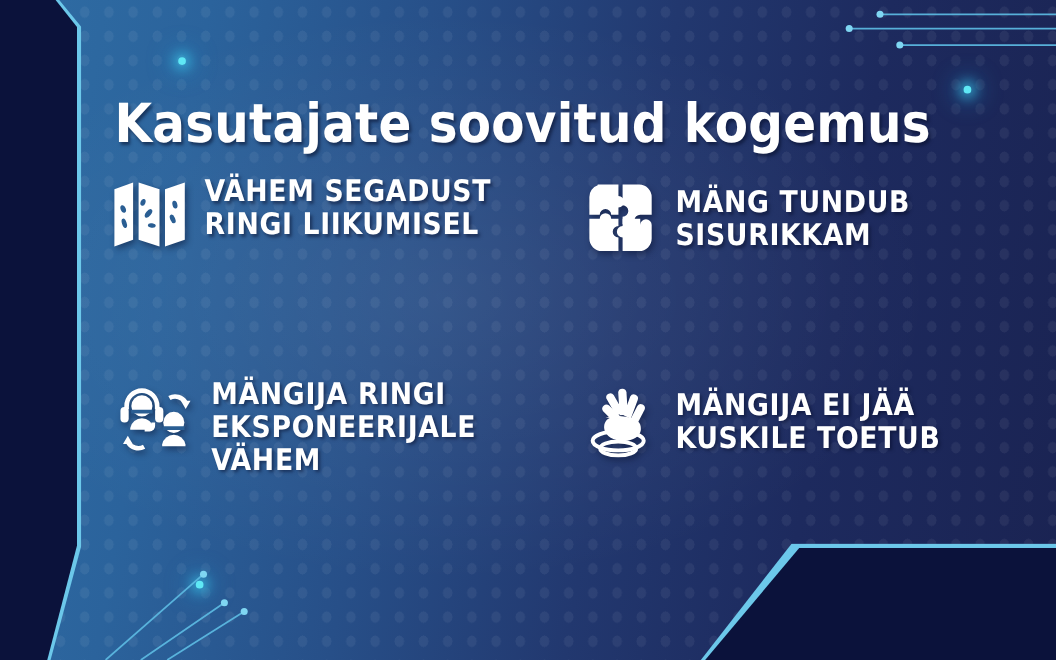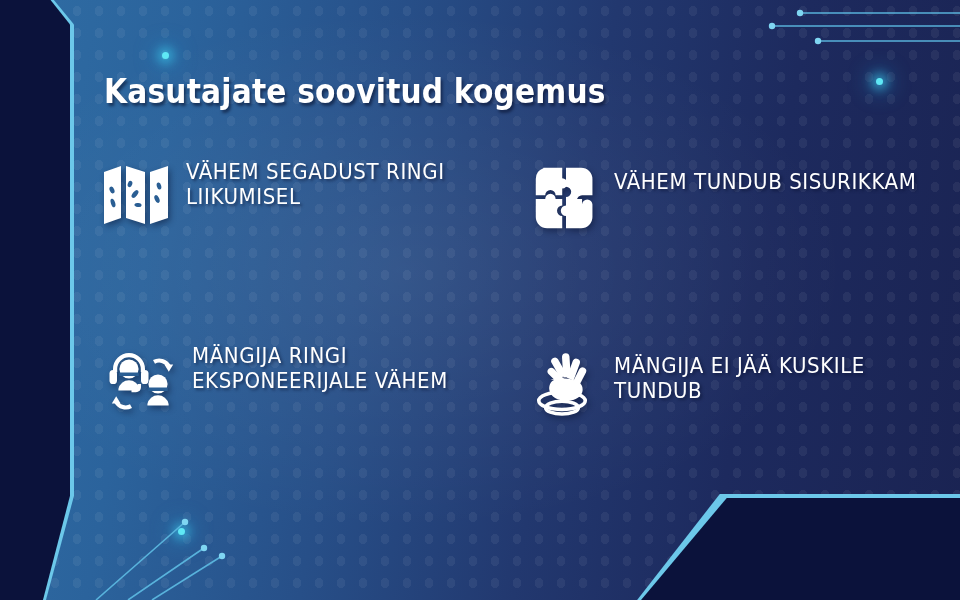--- a/index.html
+++ b/index.html
@@ -95,22 +95,22 @@
   
   .content {
     position: absolute;
     inset: 0;
     z-index: 5;
   }
 
   .title {
     position: absolute;
     left: 104px;
-    top: 72px;
-    font-size: 33px;
+    top: 84px;
+    font-size: 49px;
     font-weight: bold;
     color: #ffffff;
     letter-spacing: 0.2px;
     font-family: "DejaVu Sans", sans-serif;
     font-stretch: semi-condensed;
     text-shadow: 2px 3px 3px rgba(5,12,40,0.55);
     white-space: nowrap;
   }
 
   .grid {
@@ -136,23 +136,23 @@
     flex: 0 0 auto;
     width: 72px;
     height: 72px;
     filter: drop-shadow(2px 3px 3px rgba(5,12,40,0.45));
   }
   .item-2 .icon { width: 68px; height: 68px; }
   .item-4 .icon { width: 76px; height: 76px; }
 
   .item-label {
     color: #ffffff;
-    font-size: 22px;
+    font-size: 27px;
     line-height: 1.12;
-    font-weight: normal;
+    font-weight: bold;
     letter-spacing: 0.6px;
     font-family: "DejaVu Sans", sans-serif;
     font-stretch: semi-condensed;
     text-shadow: 2px 2px 3px rgba(5,12,40,0.5);
     padding-top: 2px;
   }
   .item-2 .item-label,
   .item-4 .item-label { padding-top: 6px; }
 </style>
 </head>
@@ -223,21 +223,21 @@
 
       <div class="item item-2">
         <svg class="icon" viewBox="0 0 72 72">
           <g fill="#ffffff">
             <path d="M12 4 h20 v11 a5.5 5.5 0 1 1 0 11 v7 h-7 a5.5 5.5 0 1 0 -11 0 h-10 V16 a12 12 0 0 1 8 -11.4 Z"></path>
             <path d="M36 4 h16 a12 12 0 0 1 12 12 v17 h-11 a5.5 5.5 0 1 0 0 11 v-2 h-17 v-7 a5.5 5.5 0 1 0 0 -11 Z"></path>
             <path d="M4 37 h10 a5.5 5.5 0 1 1 11 0 h7 v7 a5.5 5.5 0 1 0 0 11 v13 H16 A12 12 0 0 1 4 56 Z"></path>
             <path d="M36 37 h17 v6 a5.5 5.5 0 1 1 11 0 v13 a12 12 0 0 1 -12 12 H36 V55 a5.5 5.5 0 1 1 0 -11 Z"></path>
           </g>
         </svg>
-        <div class="item-label">VÄHEM TUNDUB SISURIKKAM</div>
+        <div class="item-label">MÄNG TUNDUB SISURIKKAM</div>
       </div>
 
       <div class="item item-3">
         <svg class="icon" viewBox="0 0 72 72">
           <g fill="#ffffff">
             <path d="M7 30 v-3 a16 16 0 0 1 32 0 v3 h-4.2 v-3 a11.8 11.8 0 0 0 -23.6 0 v3 Z"></path>
             <rect x="3.5" y="28" width="7.5" height="14" rx="3.6"></rect>
             <rect x="35" y="28" width="7.5" height="14" rx="3.6"></rect>
             <path d="M35 42 v3.2 a5 5 0 0 1 -5 5 h-4.5 v-3.6 H30 a1.6 1.6 0 0 0 1.6 -1.6 V42 Z"></path>
             <circle cx="23" cy="27" r="9.6"></circle>
@@ -263,18 +263,18 @@
             <path d="M45.5 12 a3.6 3.6 0 0 1 6.8 2.2 L48 31 l-6.6 -2.3 Z" transform="rotate(6 48 20)"></path>
             <path d="M52.5 20 a3.5 3.5 0 0 1 6.2 3.2 l-7.6 14.6 l-6.1 -3.3 Z"></path>
             <path d="M23 24.5 a3.6 3.6 0 0 1 5.2 -4.9 l10.8 10.6 l-5 5.2 Z"></path>
             <path d="M25 30 c7 -2 17 -2 24 1 c5 1.6 7 5.2 6.5 9.6 c-0.6 5.4 -6.4 9.4 -14.6 9.4 c-9.2 0 -15.6 -4 -16.8 -9.8 c-0.8 -4.2 0.6 -8.4 4.9 -10.2 Z"></path>
           </g>
           <g fill="none" stroke="#ffffff" stroke-width="3.4">
             <ellipse cx="36" cy="50" rx="22" ry="8.2"></ellipse>
             <ellipse cx="36" cy="56.5" rx="15.5" ry="6"></ellipse>
           </g>
         </svg>
-        <div class="item-label">MÄNGIJA EI JÄÄ KUSKILE TUNDUB</div>
+        <div class="item-label">MÄNGIJA EI JÄÄ KUSKILE TOETUB</div>
       </div>
 
     </div>
   </div>
 </div>
 
 </body></html>

